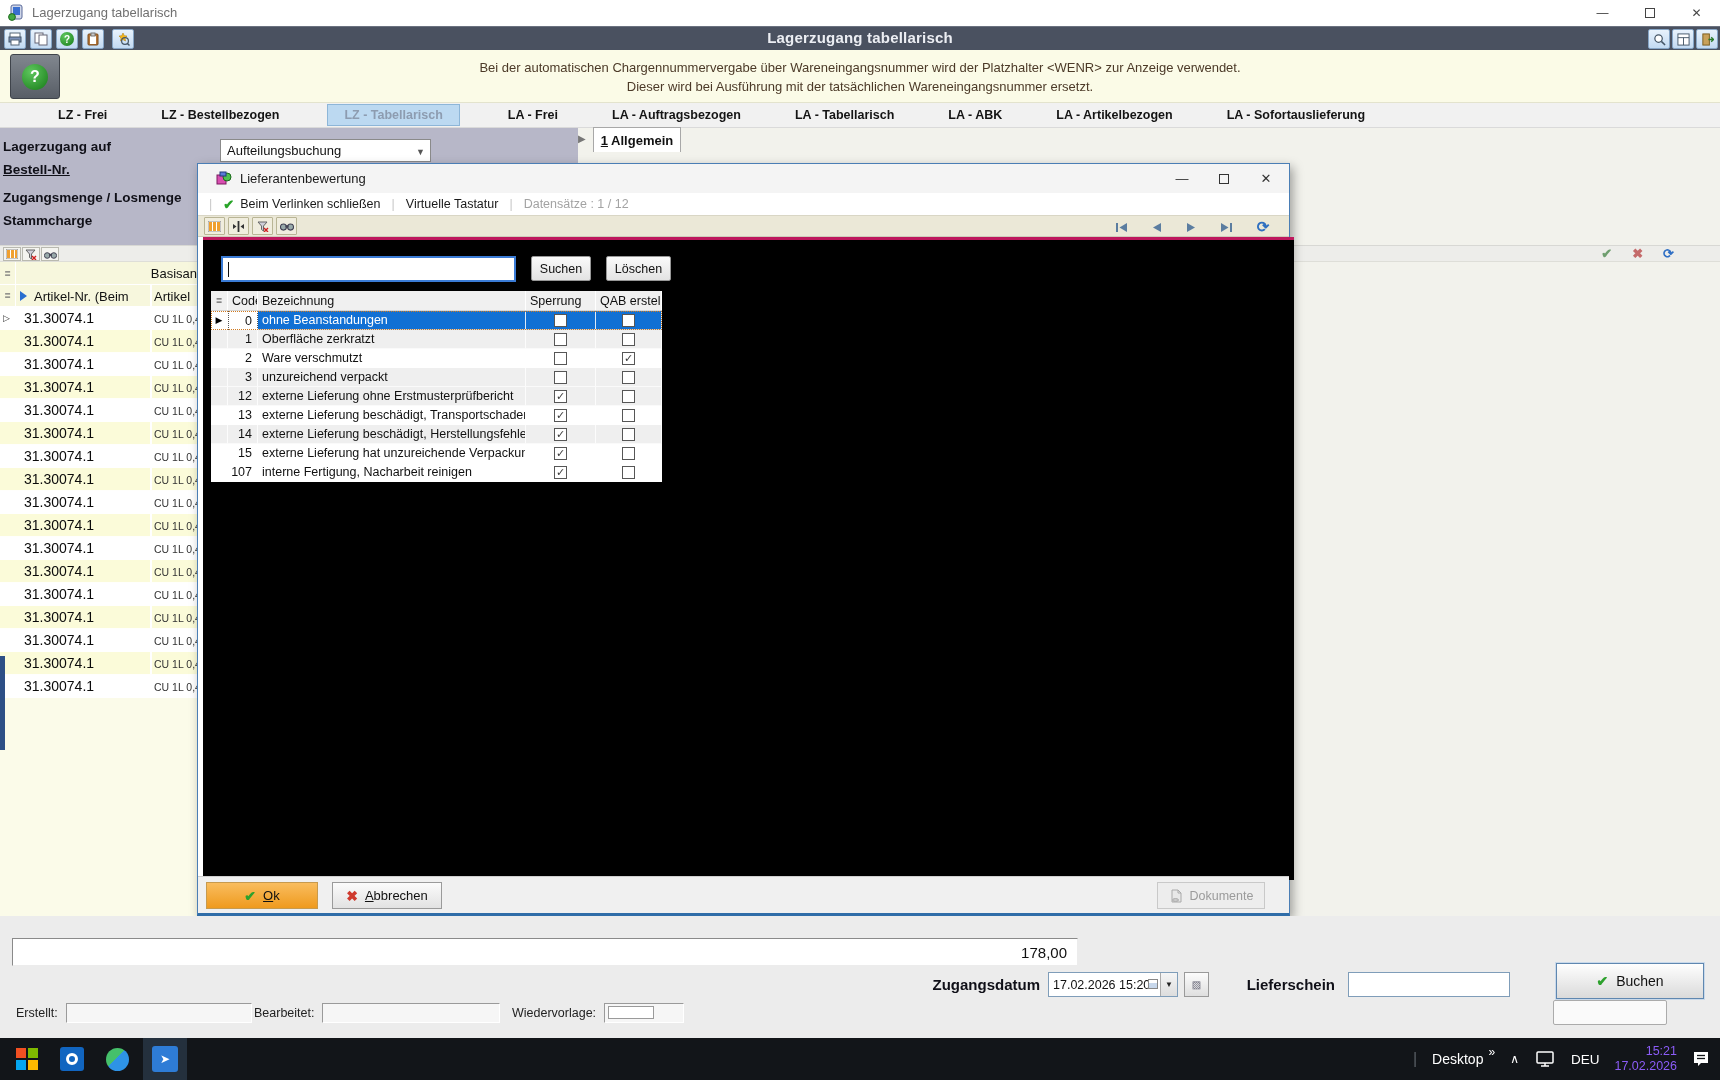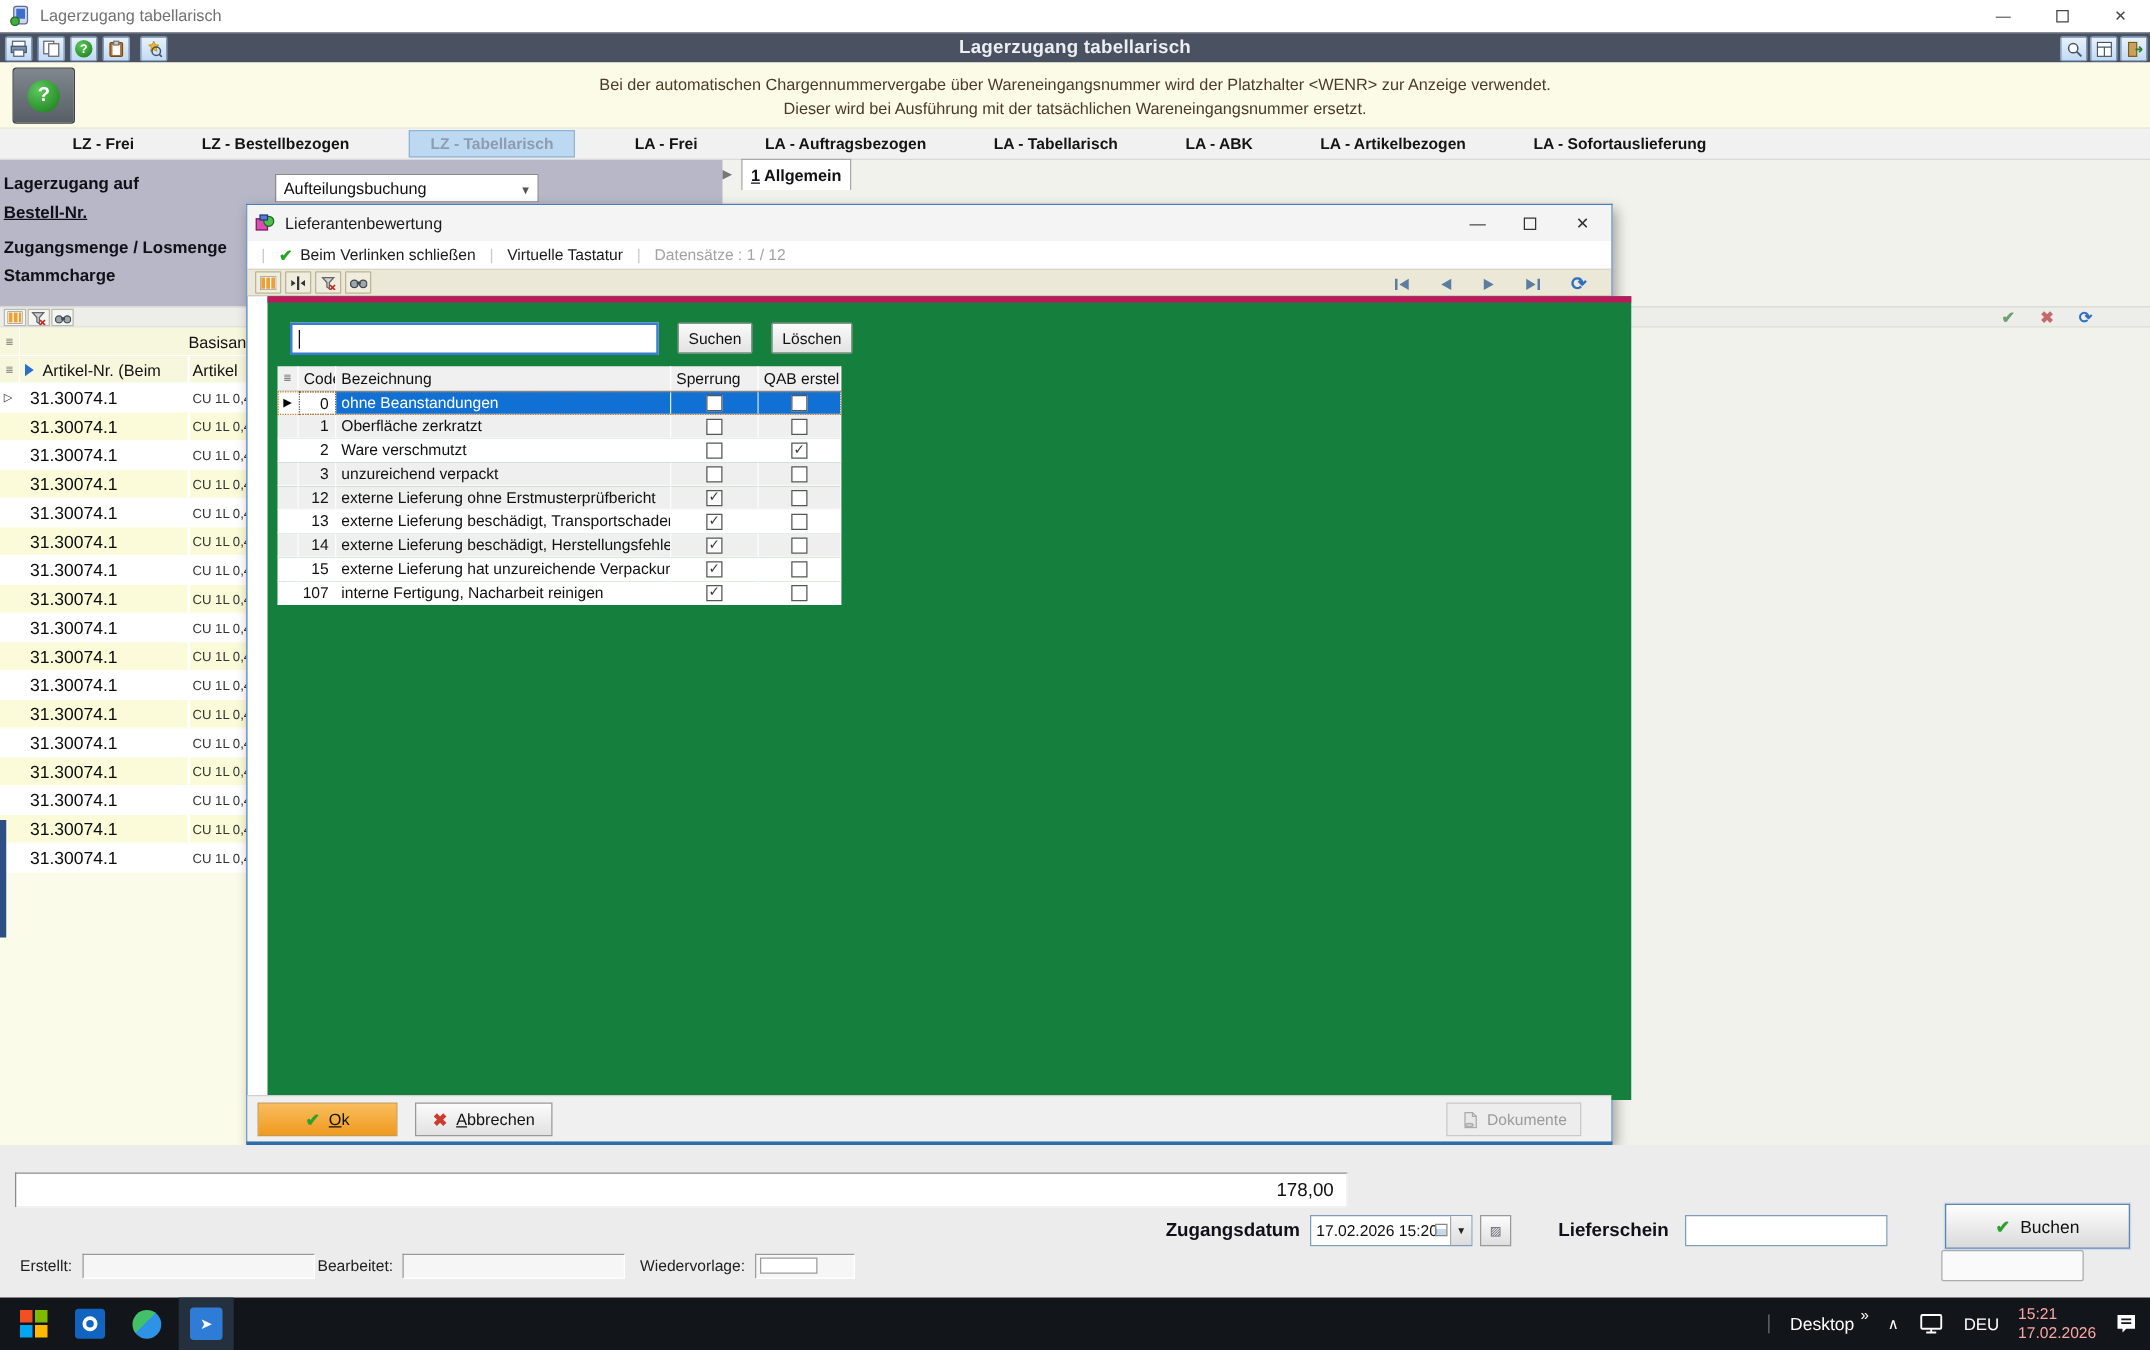--- a/index.html
+++ b/index.html
@@ -60,33 +60,33 @@
   .vline{position:absolute;left:150px;top:0;width:2px;height:100%;background:#fff}
   .art-row{height:23px;position:relative;background:#fff;border-bottom:1px solid rgba(255,255,255,.9)}
   .art-row.alt{background:#fbfbd9}
   .art-row .nr{position:absolute;left:24px;top:3px;font-size:14px;font-weight:normal;color:#0a0a0a}
   .art-row .desc{position:absolute;left:154px;top:6px;font-size:10.5px;color:#333;white-space:nowrap}
   .art-row .mark{position:absolute;left:3px;top:6px;font-size:9px;color:#333}
   .left-thumb{position:absolute;left:0;top:656px;width:5px;height:94px;background:#2d4f86}
 
   
   .dialog{position:absolute;left:197px;top:163px;width:1093px;height:753px;background:#fff;border:1px solid #4a7eb5;border-bottom:3px solid #2f6da8;box-shadow:3px 4px 10px rgba(0,0,0,.35)}
-  .dlg-titlebar{position:absolute;left:0;top:0;width:100%;height:29px;background:#f4f4f4;display:flex;align-items:center;padding-left:6px}
+  .dlg-titlebar{position:absolute;left:0;top:0;width:100%;height:29px;background:#f4f4f4;display:flex;align-items:center;padding-left:18px}
   .dlg-title{font-size:13px;color:#1a1a1a;margin-left:8px}
   .dlg-ctrls{position:absolute;right:2px;top:0;height:29px;display:flex}
   .dlg-btn{width:42px;height:29px;display:flex;align-items:center;justify-content:center;color:#333;font-size:13px}
   .dlg-btn .sq{width:10px;height:10px;border:1px solid #333}
   .dlg-menubar{position:absolute;left:0;top:29px;width:100%;height:22px;background:#fff;display:flex;align-items:center;font-size:12.5px;color:#1a1a1a}
   .msep{color:#c9c9c9;margin:0 11px}
   .mcheck{color:#28a428;font-size:13px;margin-right:6px;font-weight:bold}
   .mgray{color:#a3a3a3}
   .dlg-toolbar{position:absolute;left:0;top:51px;width:100%;height:22px;background:#ebe8d7;border-top:1px solid #d9d6c5;border-bottom:1px solid #cfccbb}
   .dtbtn{position:absolute;top:1px;width:21px;height:18px;background:#f0edde;border:1px solid #b9b595;border-radius:1px;display:flex;align-items:center;justify-content:center}
   .nav-ic{position:absolute;top:3px;width:16px;height:16px;display:flex;align-items:center;justify-content:center}
-  .dlg-body{position:absolute;left:16px;top:73px;width:100%;height:643px;background:#15803d;border-top:5px solid #be185d}
+  .dlg-body{position:absolute;left:5px;top:73px;width:100%;height:643px;background:#000000;border-top:3px solid #be185d}
   .search-input{position:absolute;left:18px;top:16px;width:295px;height:26px;background:#fff;border:2px solid #3a7bd5;display:flex;align-items:center;padding-left:5px}
   .caret{width:1px;height:15px;background:#111;animation:blink 1.1s steps(1) infinite}
   @keyframes blink{50%{opacity:0}}
   .btn{position:absolute;top:16px;height:25px;background:linear-gradient(#fafafa,#e3e3e3);border:1px solid #979797;border-radius:2px;font-size:12.5px;color:#111;display:flex;align-items:center;justify-content:center}
   .btn-suchen{left:328px;width:60px}
   .btn-loeschen{left:403px;width:65px}
   .dlg-table{position:absolute;left:8px;top:51px;width:451px}
   .dlg-thead{height:20px;background:#f0f0f0;display:flex;border-bottom:1px solid #d6d6d6;font-size:12.5px;color:#111}
   .th{border-right:1px solid #fff;display:flex;align-items:center;padding-left:4px;white-space:nowrap;overflow:hidden}
   .th.sel{width:17px;justify-content:center;padding-left:0;color:#666;font-size:8px}
@@ -136,21 +136,21 @@
   .tk-left{position:absolute;left:16px;top:0;height:42px;display:flex;align-items:center;column-gap:22px}
   .winlogo{width:22px;height:22px;display:grid;grid-template-columns:10px 10px;grid-template-rows:10px 10px;gap:2px}
   .winlogo i{display:block}
   .tile{width:44px;height:42px;background:#24303d;display:flex;align-items:center;justify-content:center;margin-left:-8px}
   .tk-right{position:absolute;right:8px;top:0;height:42px;display:flex;align-items:center;column-gap:15px;color:#fff}
   .tk-sep{color:#5a5f66;font-size:16px}
   .tk-desktop{font-size:14px;color:#fff}
   .tk-chev-up{font-size:12px;color:#fff}
   .tk-more{font-size:12px;color:#fff;margin-bottom:14px;margin-left:-10px}
   .tk-deu{font-size:13.5px;color:#fff}
-  .tk-clock{text-align:left;font-size:12.5px;line-height:15px;color:#fca5a5}
+  .tk-clock{text-align:right;font-size:12.5px;line-height:15px;color:#8b5cf6}
   .outlook{width:24px;height:24px;background:#1165c0;border-radius:3px;display:flex;align-items:center;justify-content:center}
   .outlook i{width:12px;height:12px;border:3px solid #fff;border-radius:50%}
   .globe{width:23px;height:23px;border-radius:50%;background:linear-gradient(135deg,#45c06a 0 45%,#2e93e6 45%)}
   .appico{width:26px;height:26px;background:#2e7cd6;border-radius:3px;color:#fff;font-size:12px;display:flex;align-items:center;justify-content:center}
 </style>
 </head>
 <body>
 
 <div class="titlebar">
   <svg class="app-ico" viewBox="0 0 17 17">

